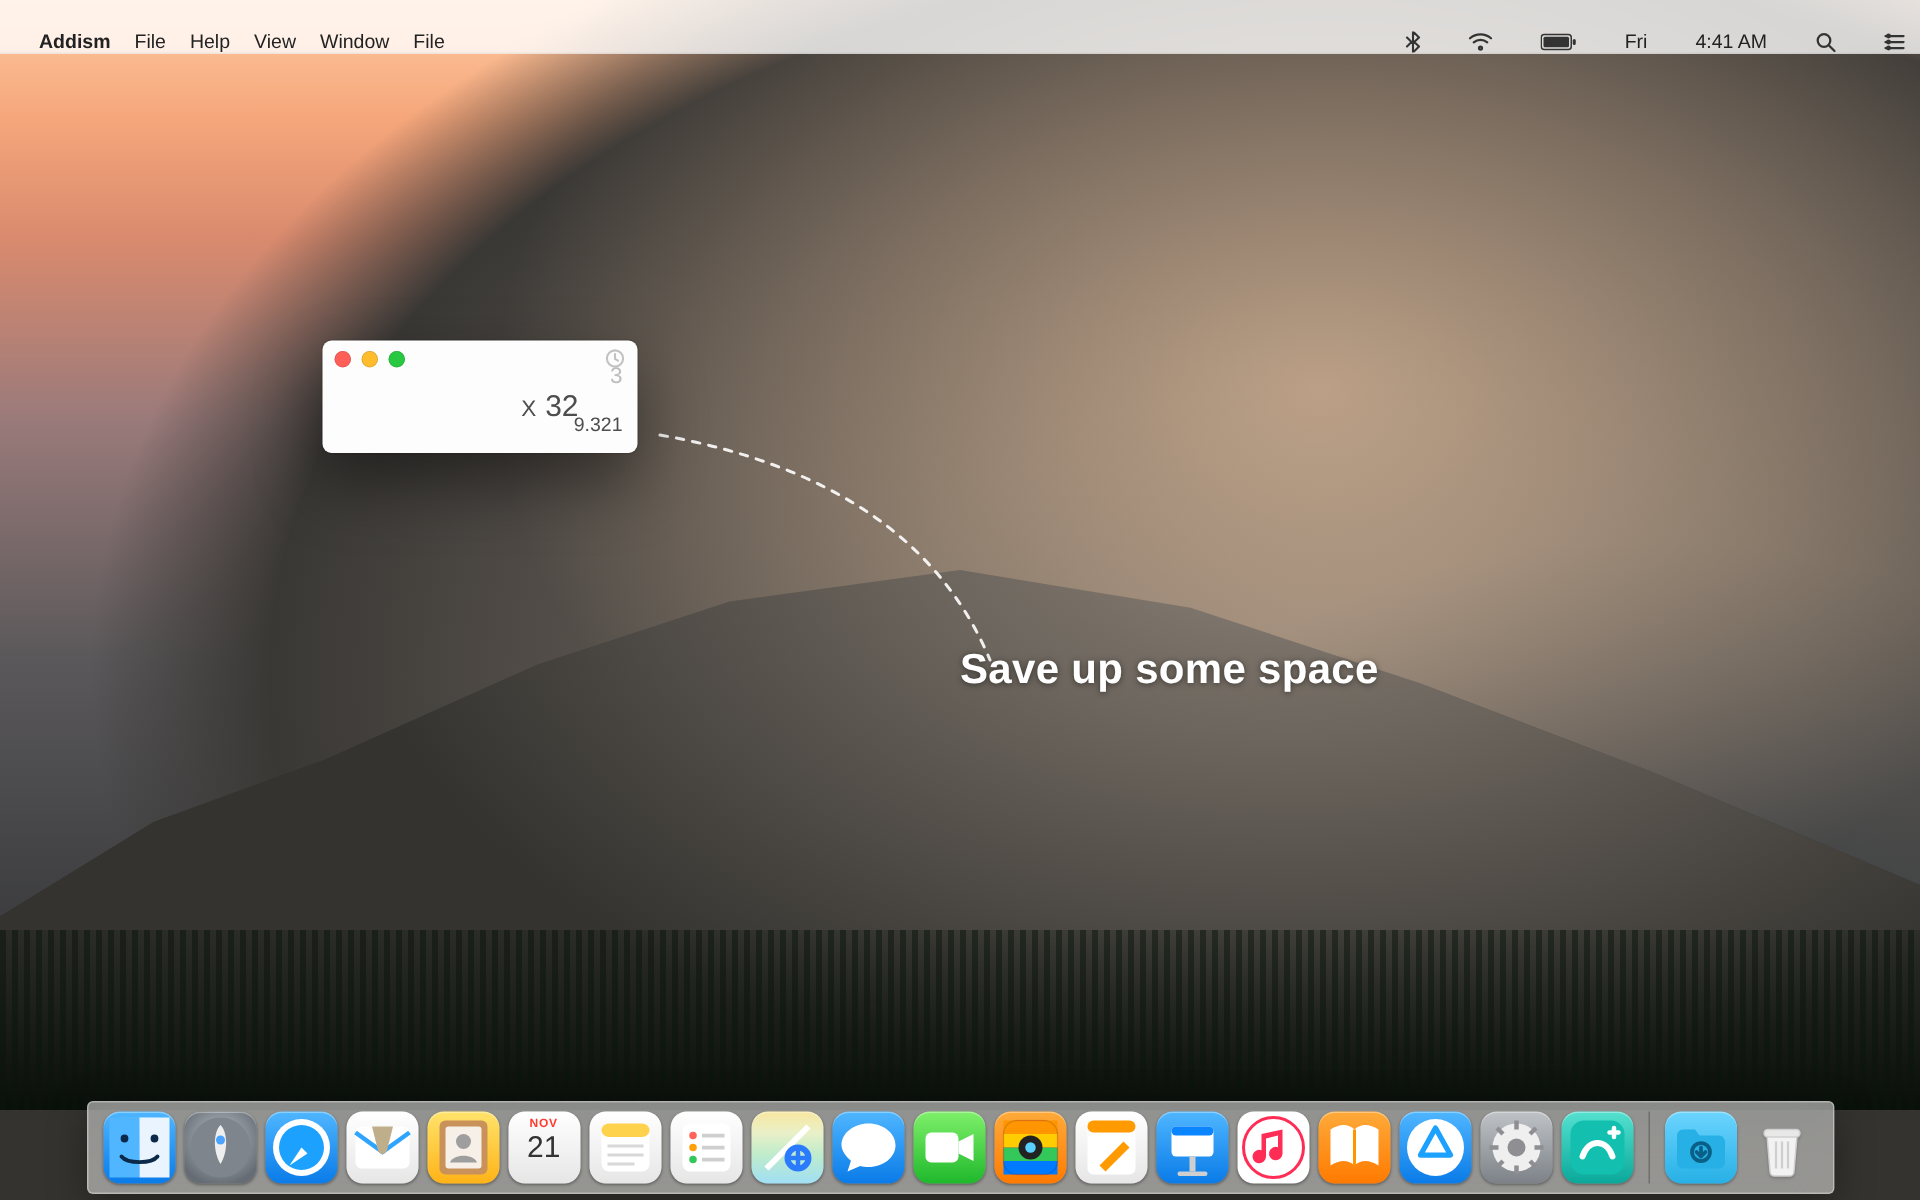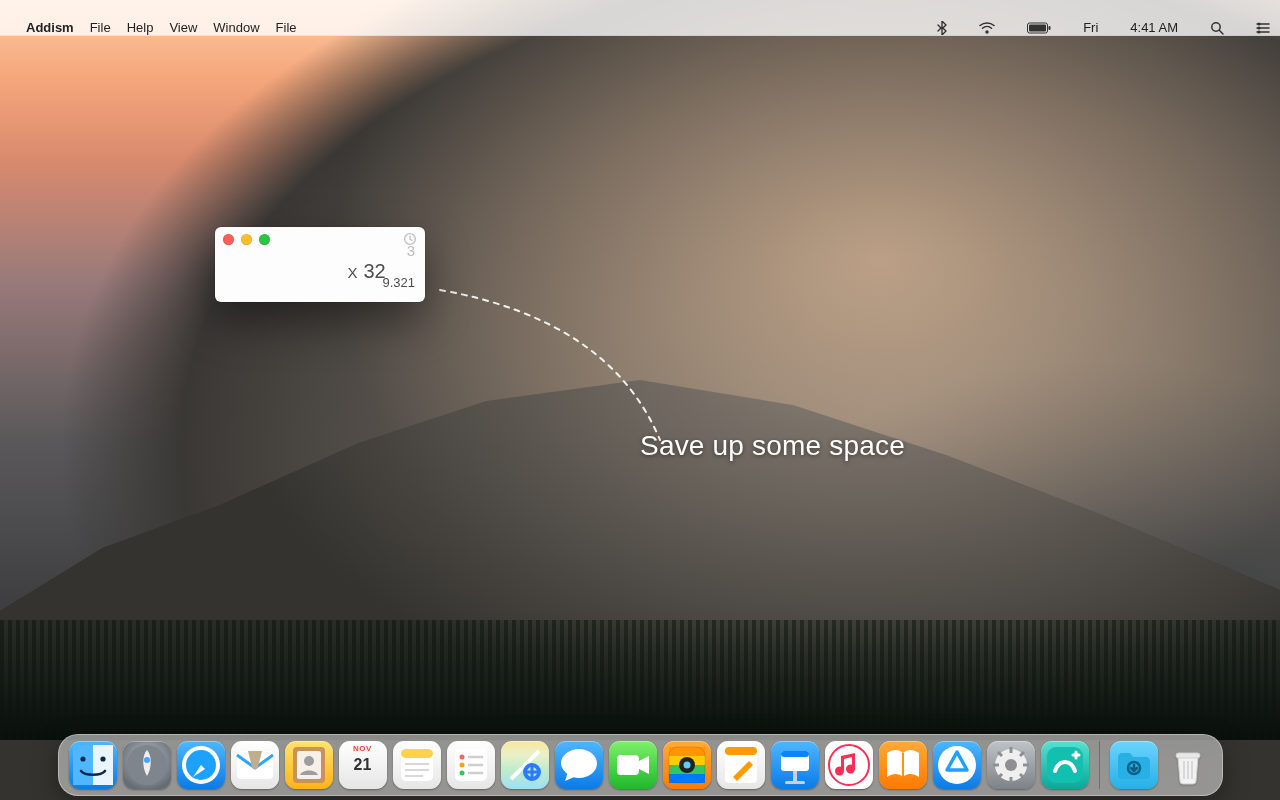--- a/index.html
+++ b/index.html
@@ -40,21 +40,21 @@
   }
   .menubar-left, .menubar-right { display:flex; align-items:center; gap:16px; }
   .menubar-left .app { font-weight:700; }
   .menubar-right { gap:32px; }
   .menubar-right svg { display:block; }
   .apple-logo { font-size:15px; line-height:1; }
 
   
   .caption {
     position:absolute; left:640px; top:430px;
-    color:#fff; font-size:28px; font-weight:400; letter-spacing:0.2px;
+    color:#fff; font-size:28px; font-weight:700; letter-spacing:0.2px;
     text-shadow:0 1px 4px rgba(0,0,0,0.5);
   }
   .arc { position:absolute; left:430px; top:280px; }
 
   
   .mini-window {
     position:absolute; left:215px; top:227px; width:210px; height:75px;
     background:#fdfdfd; border-radius:6px;
     box-shadow: 0 20px 45px rgba(0,0,0,0.45), 0 0 0 1px rgba(0,0,0,0.08);
     padding:6px 10px 8px 10px;
@@ -74,21 +74,21 @@
   .calc-sup   { font-size:13px; position:relative; top:-6px;margin-left:19px; }
 
   
   .dock-wrap { position:absolute; left:0; right:0; bottom:4px; display:flex; justify-content:center; pointer-events:none;}
   .dock {
     pointer-events:auto;
     display:flex; align-items:center; gap:6px;
     padding:6px 10px 6px 10px;
     background: rgba(230,230,230,0.55);
     border:1px solid rgba(255,255,255,0.35);
-    border-radius:20px;
+    border-radius:4px;
     backdrop-filter: blur(14px) saturate(140%);
     box-shadow: 0 8px 26px rgba(0,0,0,0.35);
   }
   .dock-sep { width:1px; height:48px; background:rgba(0,0,0,0.25); margin:0 4px; align-self:center;}
   .dock-icon {
     width:48px; height:48px; border-radius:11px;
     display:flex; align-items:center; justify-content:center;
     font-size:22px; color:#fff; font-weight:600;
     box-shadow: 0 1px 2px rgba(0,0,0,0.35), inset 0 1px 0 rgba(255,255,255,0.35);
     position:relative;
@@ -99,21 +99,21 @@
   .grad-green  { background: linear-gradient(180deg,#7ff06a,#1fb82c); }
   .grad-teal   { background: linear-gradient(180deg,#55e1d0,#0aa89a); }
   .grad-orange { background: linear-gradient(180deg,#ffaa3a,#ff7a00); }
   .grad-dgrey  { background: linear-gradient(180deg,#bfc3c7,#7d8288); }
   .grad-fold   { background: linear-gradient(180deg,#6cd4ff,#27b0e6); }
   .grad-music  { background:#fff; }
   .grad-maps   { background: linear-gradient(180deg,#f8e7a0 0%, #e9f0c8 30%, #bfeccb 60%, #a0dff5 100%); }
   .grad-launch { background: radial-gradient(circle at 50% 40%, #bfc5cc 0%, #666c74 80%); }
   .trash { background: transparent; box-shadow:none; }
   .trash svg { filter: drop-shadow(0 1px 1px rgba(0,0,0,0.2)); }
-  .cal-num { font-size:16px; color:#333; font-weight:700;}
+  .cal-num { font-size:20px; color:#333; font-weight:400;}
   .cal-top { position:absolute; top:3px; left:0; right:0; text-align:center; font-size:8px; color:#ff3b30; font-weight:600; letter-spacing:0.5px;}
 </style>
 </head>
 <body>
 
 <div class="desktop">
   <div class="mountain-shadow"></div>
   <div class="treeline"></div>
 </div>
 

